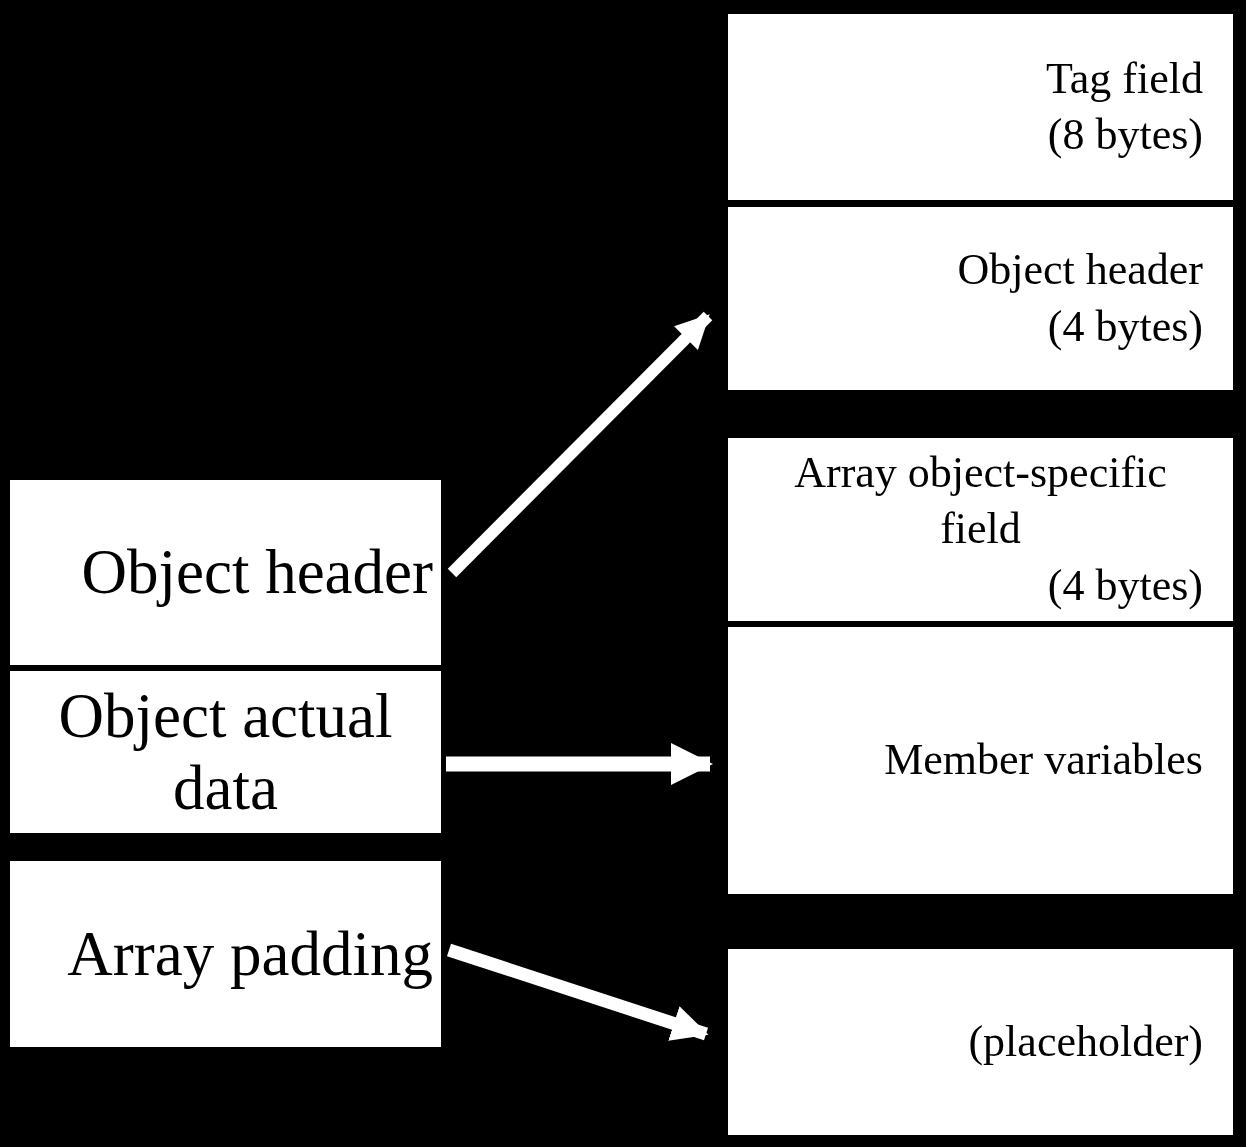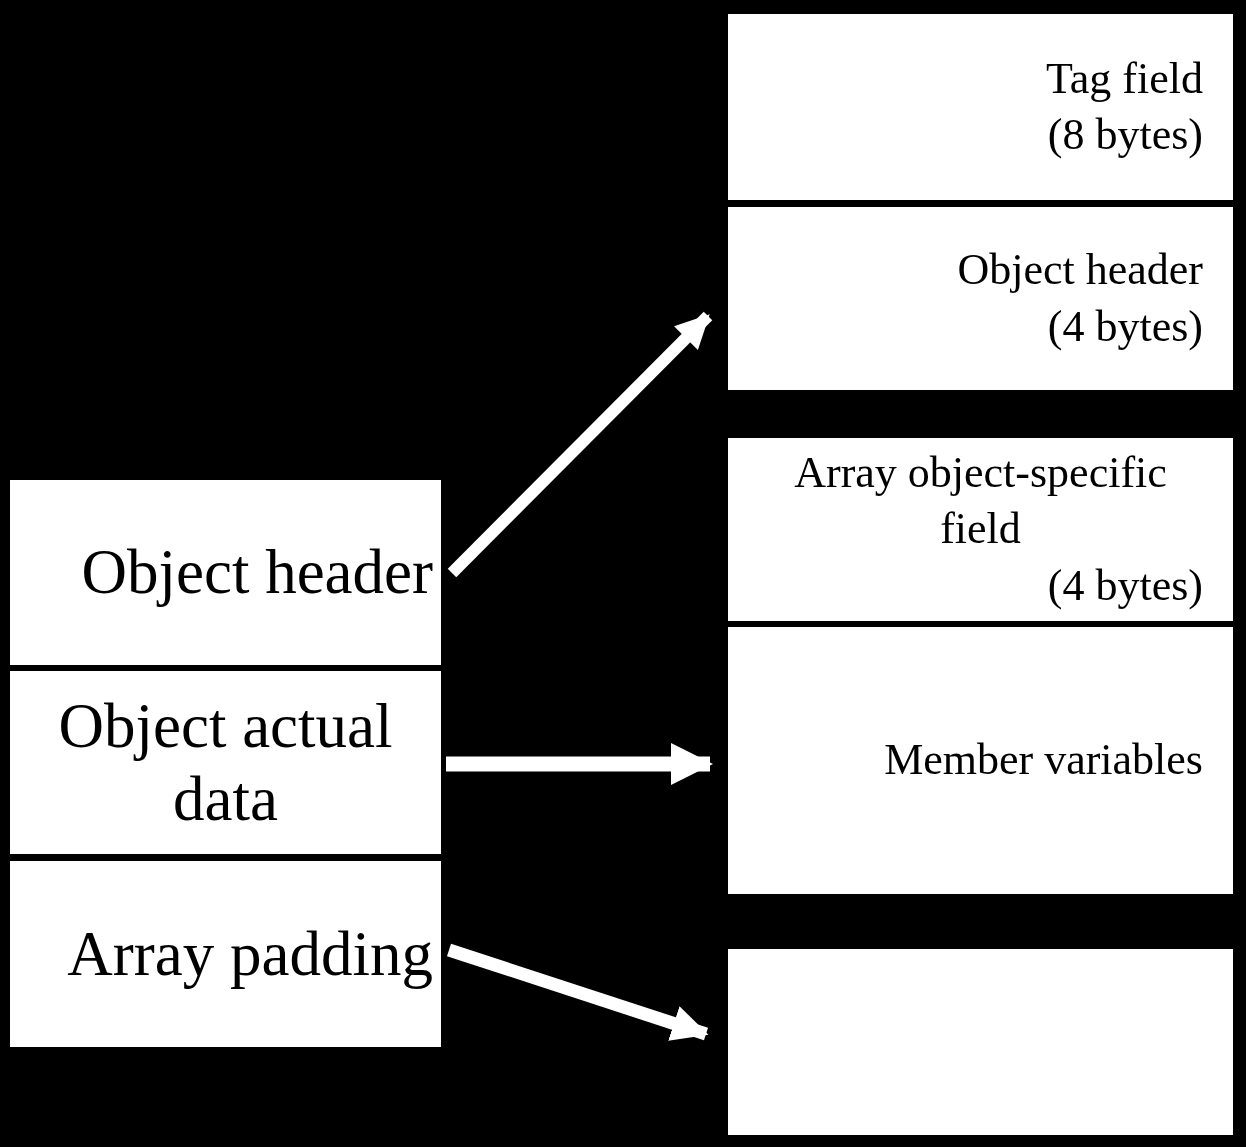--- a/index.html
+++ b/index.html
@@ -34,21 +34,21 @@
     padding: 0 8px;
   }
   .right-box {
     left: 728px;
     width: 505px;
     font-size: 44px;
     line-height: 1.28;
     padding: 0 30px;
   }
   #left-box-0 { top: 480px; height: 185px; }
-  #left-box-1 { top: 671px; height: 183px; }
+  #left-box-1 { top: 671px; height: 162px; }
   #left-box-2 { top: 861px; height: 186px; }
   #right-box-0 { top: 14px;  height: 186px; }
   #right-box-1 { top: 207px; height: 183px; }
   #right-box-2 { top: 397px; height: 183px; margin-top: 41px; }
   #right-box-3 { top: 627px; height: 267px; }
   #right-box-4 { top: 949px; height: 186px; }
   .arrow-layer {
     position: absolute;
     left: 0; top: 0;
     width: 1246px;
@@ -84,20 +84,21 @@
     <div>(4 bytes)</div>
   </div>
   <div class="box right-box" id="right-box-2">
     <div>Array object-specific field</div>
     <div>(4 bytes)</div>
   </div>
   <div class="box right-box" id="right-box-3">
     <div>Member variables</div>
   </div>
   <div class="box right-box" id="right-box-4">
+    <div>(placeholder)</div>
   </div>
 
   <svg class="arrow-layer" viewBox="0 0 1246 1147" xmlns="http://www.w3.org/2000/svg">
     <defs>
       <marker id="ah" markerWidth="2.8" markerHeight="2.8" refX="2.6" refY="1.4" orient="auto" markerUnits="strokeWidth">
         <path d="M0,0 L2.8,1.4 L0,2.8 Z" fill="#ffffff"></path>
       </marker>
     </defs>
     <line class="arrow-line" x1="452" y1="573" x2="708" y2="316" stroke-width="12" marker-end="url(#ah)"></line>
     <line class="arrow-line" x1="446" y1="764" x2="710" y2="764" stroke-width="15" marker-end="url(#ah)"></line>

